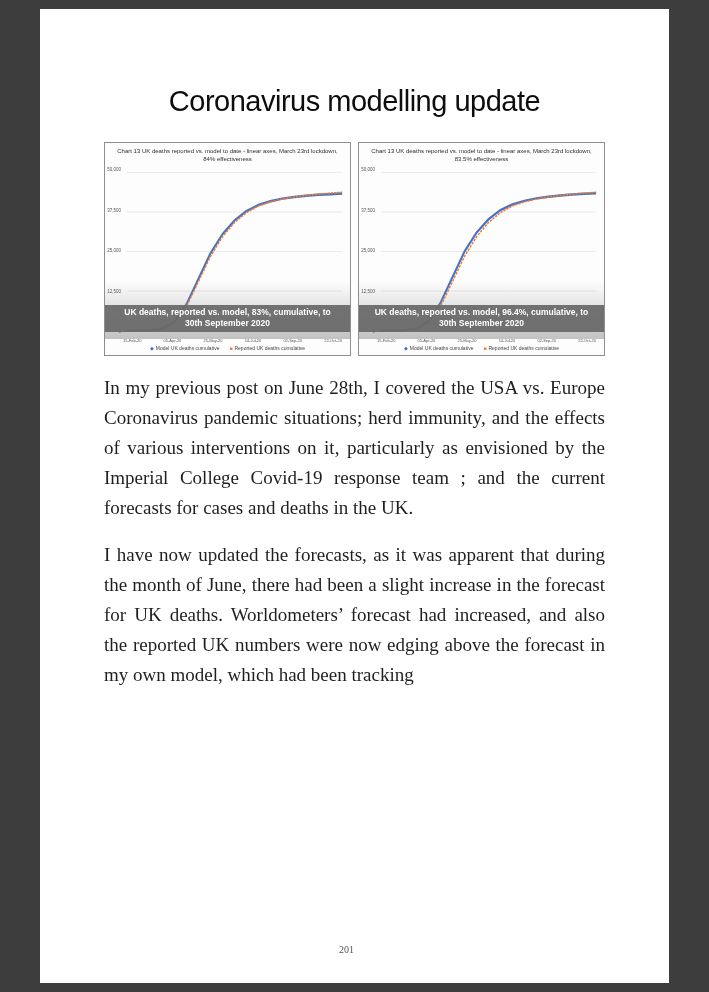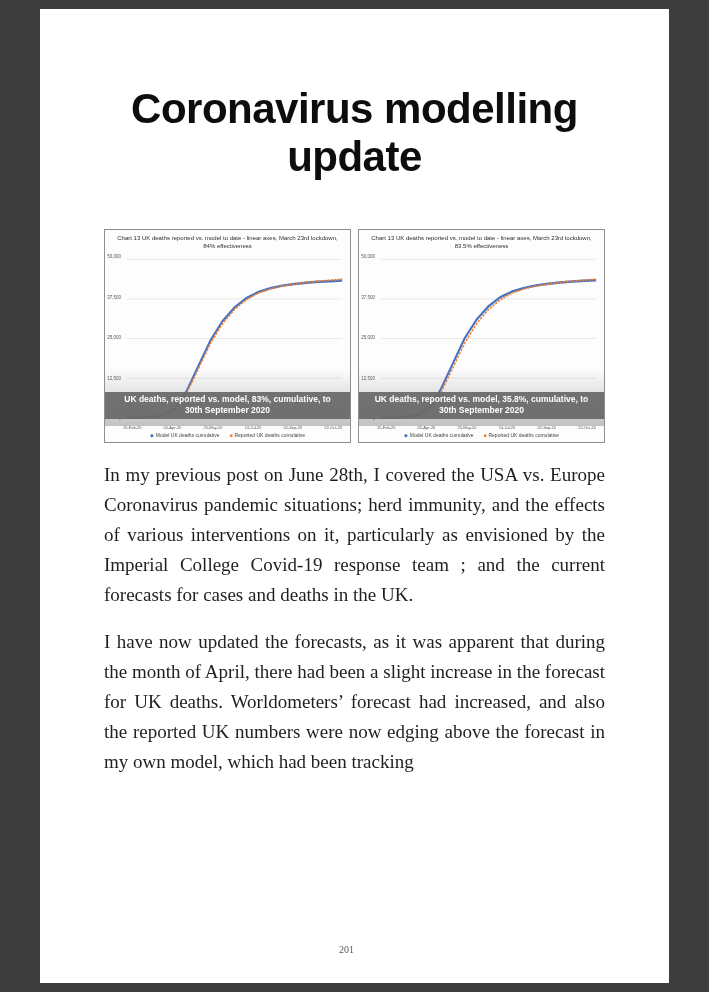--- a/index.html
+++ b/index.html
@@ -15,29 +15,29 @@
     background: #ffffff;
     position: relative;
     box-sizing: border-box;
     padding: 0 64px;
   }
   .doc-title {
     margin: 0;
     padding-top: 76px;
     text-align: center;
     font-family: "Liberation Sans", sans-serif;
-    font-weight: 700;
-    font-size: 42px;
+    font-weight: 400;
+    font-size: 29px;
     letter-spacing: -0.5px;
     color: #0d0d0d;
   }
   .charts-row {
     display: flex;
     gap: 7px;
-    margin-top: 48px;
+    margin-top: 24px;
   }
   .chart-fig {
     flex: 1;
     height: 214px;
     border: 1px solid #8f8f8f;
     background: #fdfdfd;
     position: relative;
     box-sizing: border-box;
     display: flex;
     flex-direction: column;
@@ -202,21 +202,21 @@
               <line x1="4" x2="226" y1="70.5" y2="70.5" stroke="#d9d9d9" stroke-width="0.5"></line>
               <line x1="4" x2="226" y1="102.75" y2="102.75" stroke="#d9d9d9" stroke-width="0.5"></line>
               <line x1="4" x2="226" y1="135" y2="135" stroke="#d9d9d9" stroke-width="0.5"></line>
               <polyline points="4.0,135.0 16.3,134.9 28.7,134.7 41.0,133.1 53.3,127.3 65.7,112.0 78.0,91.1 90.3,70.5 102.7,55.0 115.0,44.2 127.3,36.7 139.7,32.1 152.0,29.2 164.3,27.2 176.7,25.9 189.0,24.8 201.3,24.1 213.7,23.5 226.0,23.0" fill="none" stroke="#4472c4" stroke-width="2" stroke-dasharray=""></polyline>
               <polyline points="4.0,135.0 16.3,134.9 28.7,134.8 41.0,133.6 53.3,128.8 65.7,114.9 78.0,94.8 90.3,74.4 102.7,58.4 115.0,46.8 127.3,38.8 139.7,33.3 152.0,30.0 164.3,27.7 176.7,26.1 189.0,24.8 201.3,23.8 213.7,23.0 226.0,22.3" fill="none" stroke="#ed7d31" stroke-width="1.4" stroke-dasharray="2.2,1.1"></polyline>
             </svg>
           <div class="plot-fade"></div>
         </div>
       </div>
       <div class="chart-overlay">
-        <div>UK deaths, reported vs. model, 35.8%, cumulative, to</div>
+        <div>UK deaths, reported vs. model, 96.4%, cumulative, to</div>
         <div>30th September 2020</div>
       </div>
       <div class="x-ticks">
           <div>15-Feb-20</div>
           <div>05-Apr-20</div>
           <div>25-May-20</div>
           <div>14-Jul-20</div>
           <div>02-Sep-20</div>
           <div>22-Oct-20</div>
         </div>
@@ -230,17 +230,17 @@
             <span>Reported UK deaths cumulative</span>
           </span>
         </div>
     </div>
 
   </div>
 
 
   <p class="body-para">In my previous post on June 28th, I covered the USA vs. Europe Coronavirus pandemic situations; herd immunity, and the effects of various interventions on it, particularly as envisioned by the Imperial College Covid-19 response team ; and the current forecasts for cases and deaths in the UK.</p>
 
-  <p class="body-para">I have now updated the forecasts, as it was apparent that during the month of April, there had been a slight increase in the forecast for UK deaths. Worldometers’ forecast had increased, and also the reported UK numbers were now edging above the forecast in my own model, which had been tracking</p>
+  <p class="body-para">I have now updated the forecasts, as it was apparent that during the month of June, there had been a slight increase in the forecast for UK deaths. Worldometers’ forecast had increased, and also the reported UK numbers were now edging above the forecast in my own model, which had been tracking</p>
 
   <div class="page-number">201</div>
 
 </div>
 
 </body></html>

